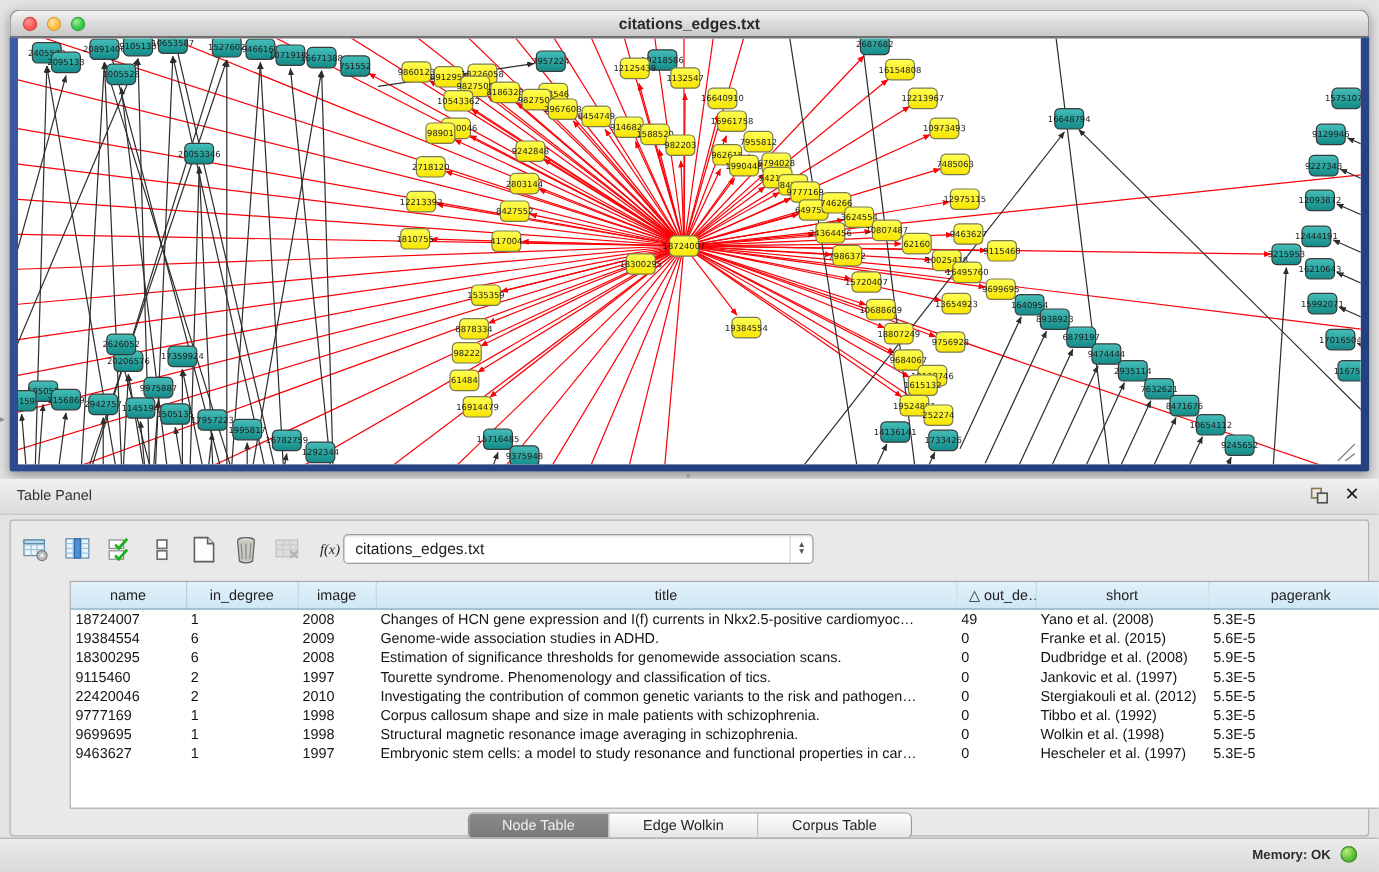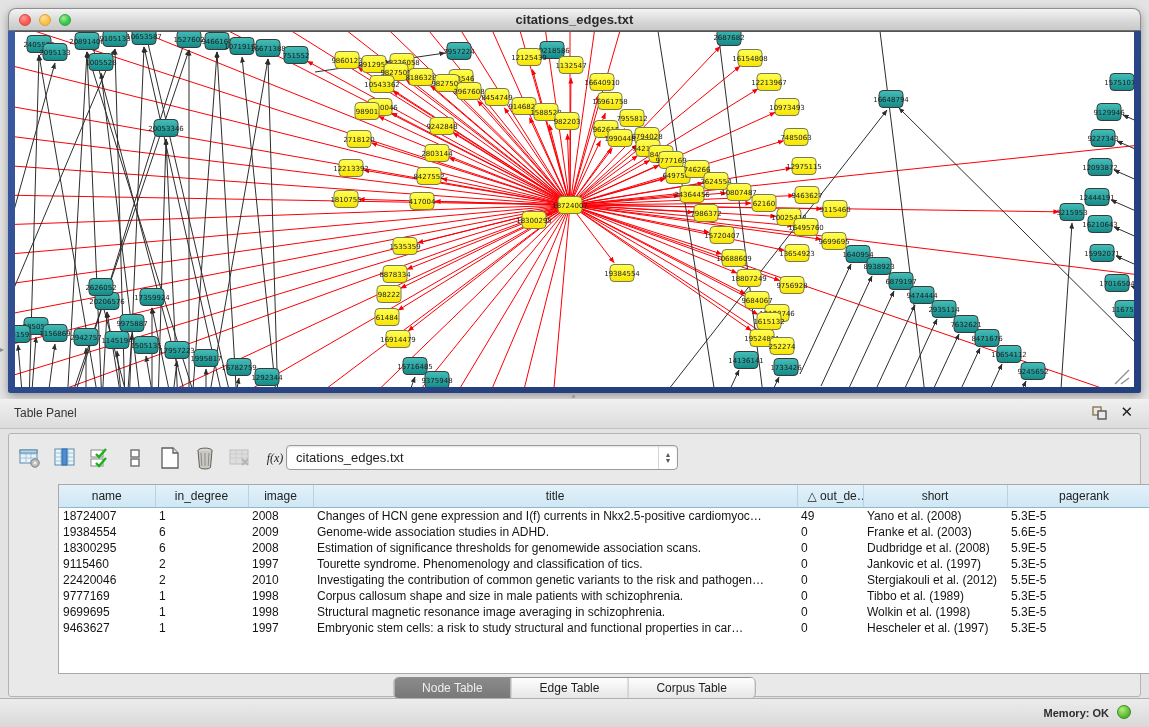--- a/index.html
+++ b/index.html
@@ -642,21 +642,21 @@
             <td>49</td>
             <td>Yano et al. (2008)</td>
             <td>5.3E-5</td>
           </tr>
           <tr>
             <td>19384554</td>
             <td>6</td>
             <td>2009</td>
             <td>Genome-wide association studies in ADHD.</td>
             <td>0</td>
-            <td>Franke et al. (2003)</td>
+            <td>Franke et al. (2015)</td>
             <td>5.6E-5</td>
           </tr>
           <tr>
             <td>18300295</td>
             <td>6</td>
             <td>2008</td>
             <td>Estimation of significance thresholds for genomewide association scans.</td>
             <td>0</td>
             <td>Dudbridge et al. (2008)</td>
             <td>5.9E-5</td>
@@ -678,51 +678,51 @@
             <td>0</td>
             <td>Stergiakouli et al. (2012)</td>
             <td>5.5E-5</td>
           </tr>
           <tr>
             <td>9777169</td>
             <td>1</td>
             <td>1998</td>
             <td>Corpus callosum shape and size in male patients with schizophrenia.</td>
             <td>0</td>
-            <td>Tibbo et al. (1989)</td>
+            <td>Tibbo et al. (1992)</td>
             <td>5.3E-5</td>
           </tr>
           <tr>
             <td>9699695</td>
             <td>1</td>
             <td>1998</td>
             <td>Structural magnetic resonance image averaging in schizophrenia.</td>
             <td>0</td>
             <td>Wolkin et al. (1998)</td>
             <td>5.3E-5</td>
           </tr>
           <tr>
             <td>9463627</td>
             <td>1</td>
             <td>1997</td>
-            <td>Embryonic stem cells: a risk to study structural and functional properties in car…</td>
+            <td>Embryonic stem cells: a model to study resonance and functional properties in car…</td>
             <td>0</td>
             <td>Hescheler et al. (1997)</td>
             <td>5.3E-5</td>
           </tr>
         </tbody>
     </table>
     <div class="vscroll">
       <div class="vthumb"></div>
     </div>
   </div>
 
   <div class="seg" id="tabs">
       <div class="seg-btn sel">Node Table</div>
-      <div class="seg-btn">Edge Table</div>
+      <div class="seg-btn">Edge Wolkin</div>
       <div class="seg-btn">Corpus Table</div>
     </div>
 </div>
 
 <div class="statusbar">
   <span class="mem-label">Memory: OK</span>
   <span class="mem-dot"></span>
 </div>
 
 </body></html>

